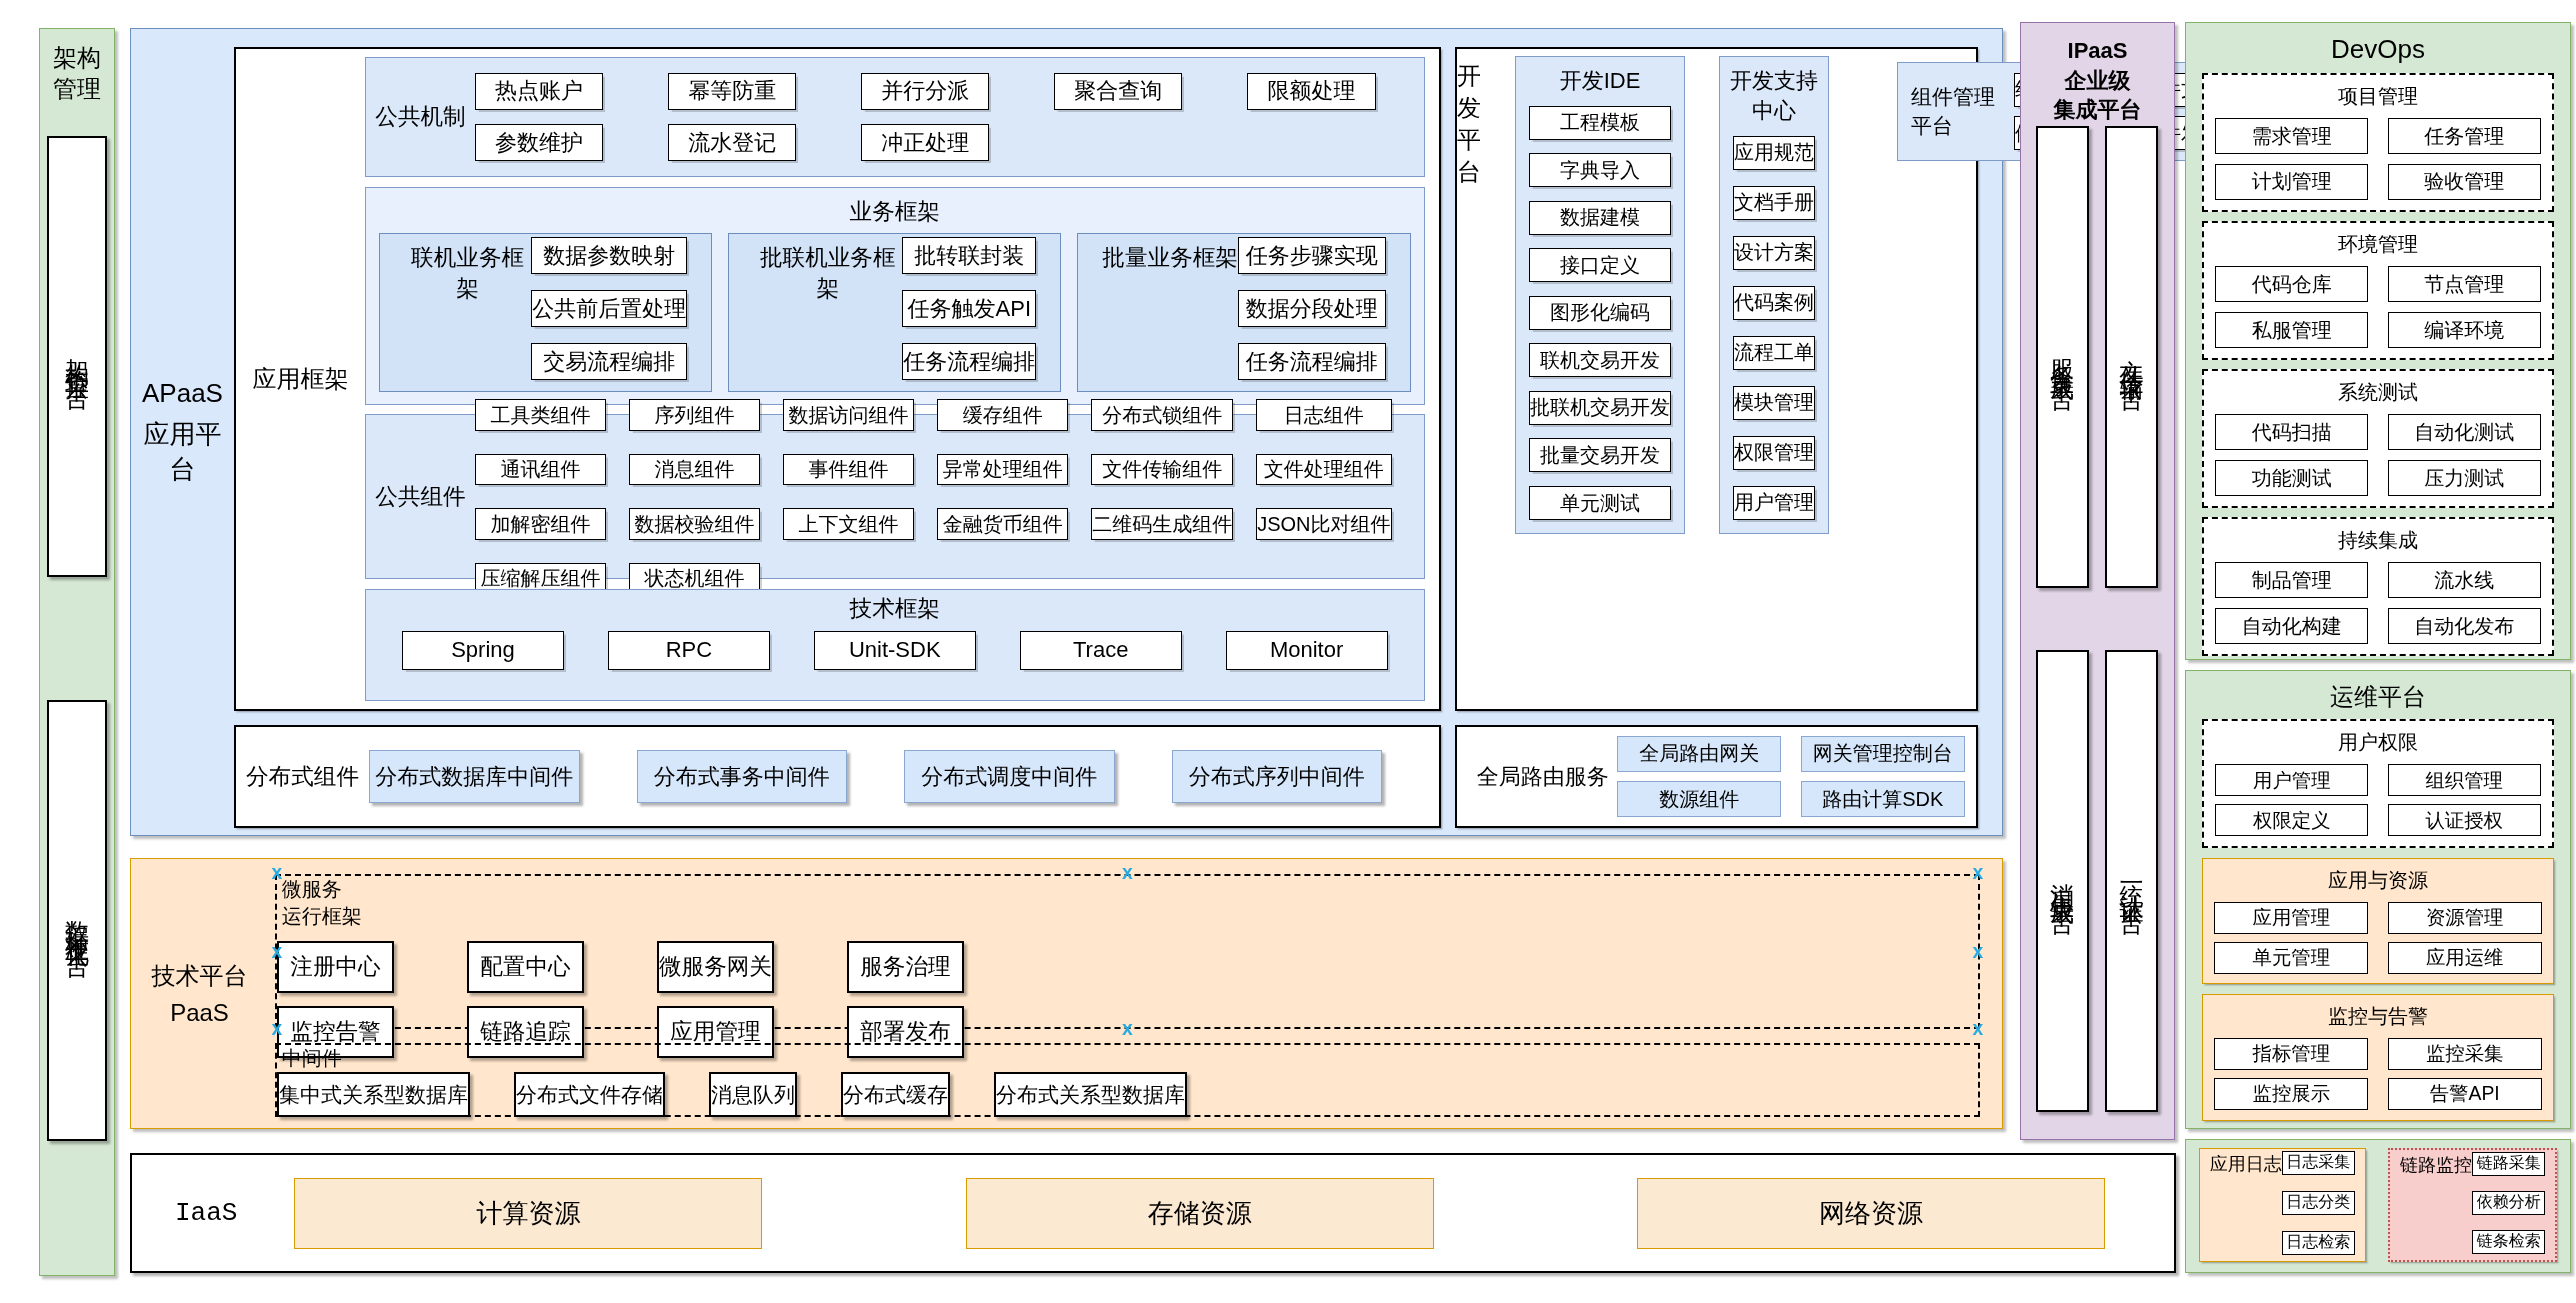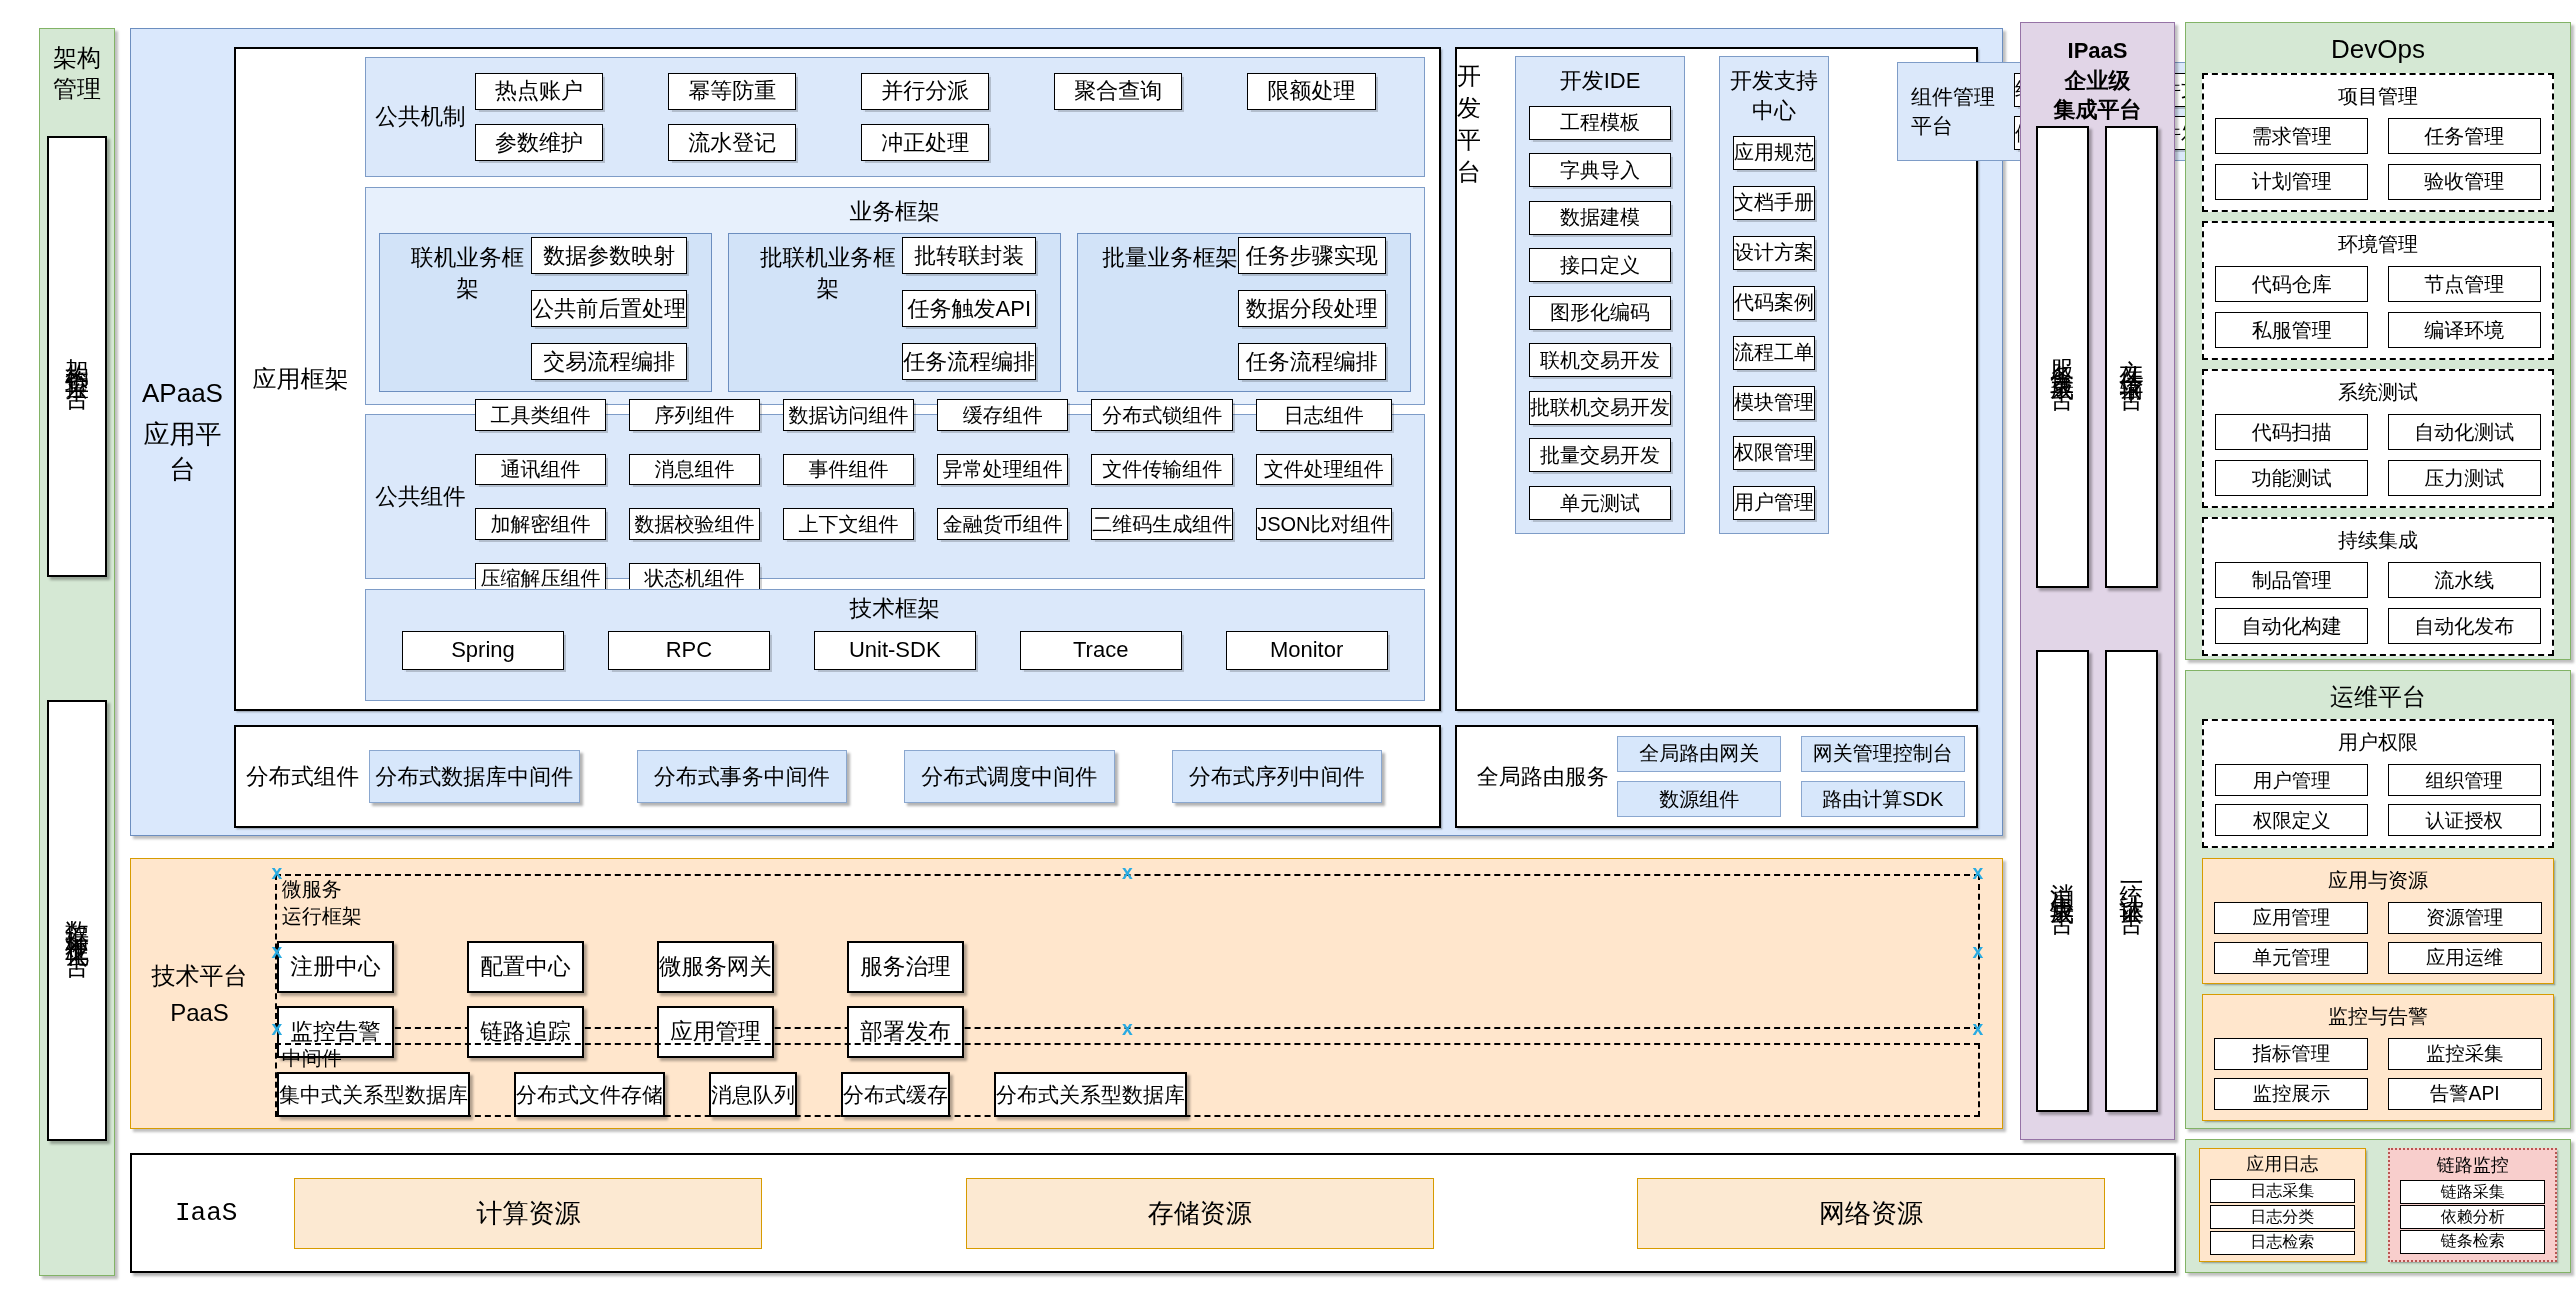--- a/index.html
+++ b/index.html
@@ -134,21 +134,21 @@
   .sub-title{text-align:center;font-size:20px;padding:3.2px 0 8px;}
   .sub-grid{display:grid;grid-template-columns:repeat(2,1fr);column-gap:19.4px;row-gap:9.7px;}
   .sm-chip{height:36px;font-size:20px;box-shadow:none;}
 
   .ops{left:2185px;top:670px;width:386px;height:459px;}
   .ops .gb-title{font-size:24px;padding:9.7px 0 6.5px;}
   .ops .sub-grid{row-gap:8px;}
   .ops-chip{height:32px;font-size:19.4px;box-shadow:none;}
 
   .logs{left:2185px;top:1139px;width:386px;height:134px;display:flex;gap:22.6px;padding:8px 13px 9.7px;}
-  .log-group{flex:1;padding:1.6px 9.7px 6.5px;display:flex;flex-direction:column;}
+  .log-group{flex:1;padding:1.6px 9.7px 6.5px;display:flex;}
   .log-title{text-align:center;font-size:18px;padding:1.6px 0 3.2px;}
   .log-chips{flex:1;display:flex;flex-direction:column;justify-content:space-between;}
   .log-chip{height:24px;font-size:16px;border-width:1.6px;box-shadow:none;}
 </style>
 </head>
 <body>
 
 <div class="page">
 
   <div class="left-rail">

